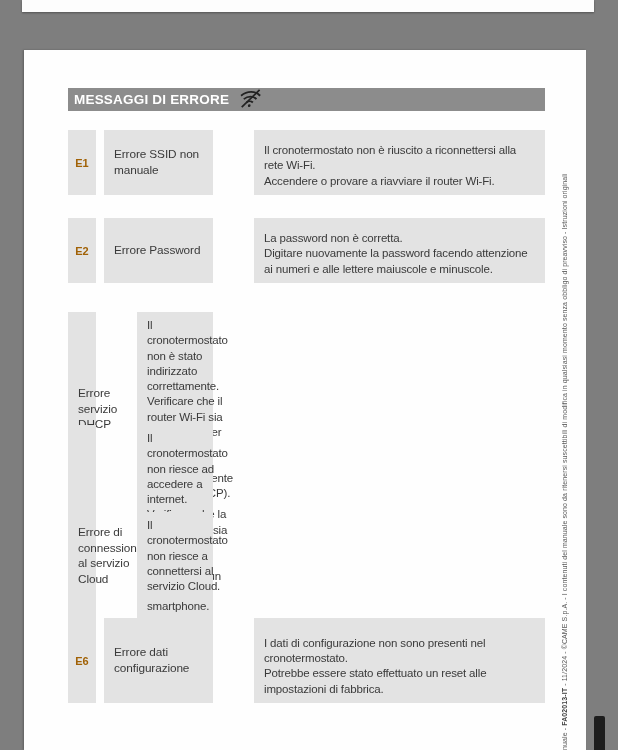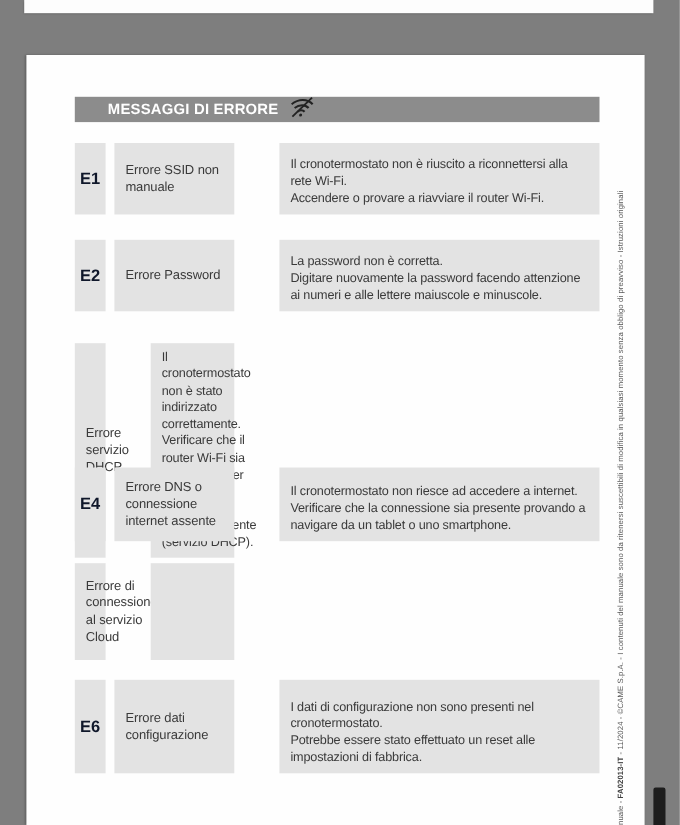--- a/index.html
+++ b/index.html
@@ -25,42 +25,41 @@
   
   .section-header{
     position:absolute;left:44px;top:38px;width:477px;height:23px;
     background:#8c8c8c;
     display:flex;align-items:center;
     padding-left:6px;box-sizing:border-box;gap:9px;
   }
   .section-title{
     color:#ffffff;font-weight:700;font-size:13.5px;letter-spacing:.2px;
     white-space:nowrap;
-    margin-left:24px;
   }
   .wifi-off-icon{display:inline-block;transform:skewX(-8deg);}
   
   .rows{
     position:absolute;left:44px;top:80px;width:477px;
   }
   .row{
     display:grid;
     grid-template-columns:28px 109px 1fr;
     column-gap:8px;
   }
   .row:nth-of-type(1){height:65px;margin-bottom:23px;}
   .row:nth-of-type(2){height:65px;margin-bottom:29px;}
   .row:nth-of-type(3){height:86px;margin-bottom:27px;}
   .row:nth-of-type(4){height:67px;margin-bottom:20px;}
   .row:nth-of-type(5){height:88px;margin-bottom:18px;}
   .row:nth-of-type(6){height:85px;margin-bottom:0;}
   .cell{background:#e3e3e3;}
   .cell.code{
     display:flex;align-items:center;justify-content:center;
-    font-weight:700;font-size:15px;color:#0f172a;
+    font-weight:700;font-size:11px;color:#a16207;
   }
   .cell.title{
     display:flex;align-items:center;
     padding:4px 8px 4px 10px;box-sizing:border-box;
     font-size:11.8px;line-height:1.32;color:#3a3a3a;letter-spacing:-.1px;
   }
   .cell.desc{
     display:flex;align-items:flex-end;
     padding:6px 8px 6px 10px;box-sizing:border-box;
     font-size:11.5px;line-height:1.33;color:#3a3a3a;letter-spacing:-.15px;margin-left:33px;
@@ -128,33 +127,33 @@
       <div class="cell desc">
         <div>
           <div>Il cronotermostato non è stato indirizzato correttamente.</div>
           <div>Verificare che il router Wi-Fi sia configurato per generare gli indirizzi IP automaticamente (servizio DHCP).</div>
         </div>
       </div>
     </div>
 
     <div class="row">
       <div class="cell code">E4</div>
-      <div class="cell title">Errore DNS o connessione internet assente</div>
       <div class="cell desc">
         <div>
           <div>Il cronotermostato non riesce ad accedere a internet.</div>
           <div>Verificare che la connessione sia presente provando a navigare da un tablet o uno smartphone.</div>
         </div>
       </div>
     </div>
 
     <div class="row">
       <div class="cell title">Errore di connessione al servizio Cloud</div>
       <div class="cell desc">
         <div>
+          <div>Il cronotermostato non riesce a connettersi al servizio Cloud.</div>
         </div>
       </div>
     </div>
 
     <div class="row">
       <div class="cell code">E6</div>
       <div class="cell title">Errore dati configurazione</div>
       <div class="cell desc">
         <div>
           <div>I dati di configurazione non sono presenti nel cronotermostato.</div>

